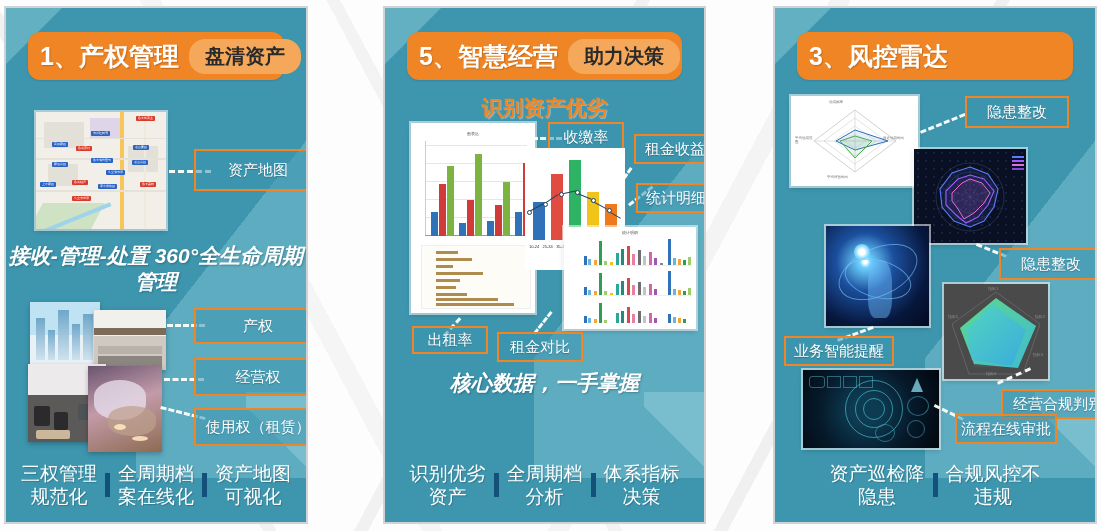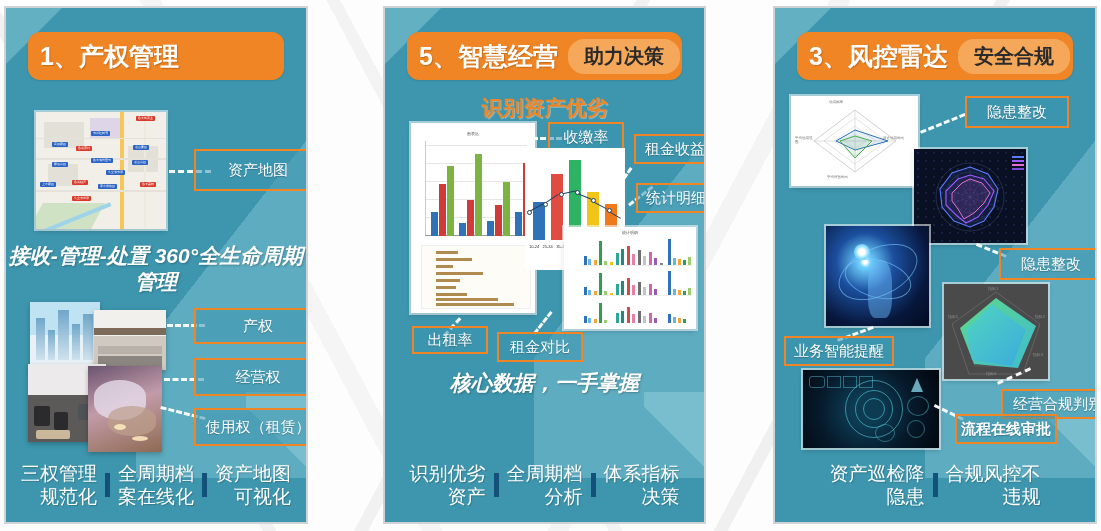--- a/index.html
+++ b/index.html
@@ -95,21 +95,21 @@
     color:#ef8524;font-weight:bold;font-size:21px;
     text-shadow:1px 1px 0 rgba(255,255,255,.35);
   }
 
   
   .footer{
     position:absolute;left:0;right:0;bottom:14px;
     display:flex;align-items:center;justify-content:center;
   }
   .foot-item{
-    color:#ffffff;font-size:19px;line-height:1.22;text-align:right;
+    color:#ffffff;font-size:19px;line-height:1.22;text-align:center;
     padding:0 8px;white-space:pre-line;
     text-shadow:1px 1px 1px rgba(0,0,0,.2);
   }
   .foot-sep{width:5px;height:24px;background:#13507a;flex:none;}
 
   
   .media{
     position:absolute;overflow:hidden;background:#fff;
     box-shadow:0 0 0 2px rgba(255,255,255,.55), 0 2px 5px rgba(0,0,0,.22);
   }
@@ -170,20 +170,21 @@
 
 <div class="deck">
 
   <section class="panel p1">
     <div class="wedge-tl"></div>
     <div class="diag-shade"></div>
     <div class="corner-light"></div>
 
     <div class="hdr">
       <span class="hdr-num">1、产权管理</span>
+      <span class="hdr-tag">盘清资产</span>
     </div>
 
     <div class="media map" style="left:30px;top:104px;width:130px;height:117px;">
       <div class="green" style="left:0;bottom:0;width:62px;height:26px;transform:skewX(-28deg);"></div>
       <div class="river" style="left:-12px;bottom:6px;width:90px;height:4px;"></div>
       <div class="blk" style="left:8px;top:10px;width:40px;height:26px;"></div>
       <div class="blk" style="left:54px;top:6px;width:34px;height:20px;background:#ded6e8;"></div>
       <div class="blk" style="left:12px;top:52px;width:30px;height:22px;"></div>
       <div class="blk" style="left:92px;top:34px;width:30px;height:26px;"></div>
       <div class="road-v" style="left:84px;top:0;width:4px;height:117px;"></div>
@@ -445,21 +446,20 @@
     </div>
   </section>
 
   <section class="panel p3">
     <div class="wedge-tl"></div>
     <div class="diag-shade"></div>
     <div class="corner-light"></div>
 
     <div class="hdr">
       <span class="hdr-num">3、风控雷达</span>
-      <span class="hdr-tag">安全合规</span>
     </div>
 
     <div class="media chartcard" style="left:16px;top:88px;width:127px;height:90px;">
       <div style="position:absolute;left:50%;top:50%;transform:translate(-50%,-50%);width:90px;height:70px;">
         <svg viewBox="0 0 90 70" width="90" height="70">
           <polygon points="45,4 86,35 45,66 4,35" fill="none" stroke="#bdbdbd" stroke-width="0.7"></polygon>
           <polygon points="45,12 76,35 45,58 14,35" fill="none" stroke="#cfcfcf" stroke-width="0.6"></polygon>
           <polygon points="45,20 66,35 45,50 24,35" fill="none" stroke="#d8d8d8" stroke-width="0.6"></polygon>
           <polygon points="45,28 56,35 45,42 34,35" fill="none" stroke="#e2e2e2" stroke-width="0.6"></polygon>
           <line x1="45" y1="4" x2="45" y2="66" stroke="#cfcfcf" stroke-width="0.6"></line>
@@ -567,21 +567,21 @@
       <div class="box" style="left:40px;top:6px;width:12px;height:10px;"></div>
       <div class="box" style="left:56px;top:6px;width:12px;height:10px;"></div>
       <div class="box" style="left:6px;top:24px;width:28px;height:20px;border:none;"></div>
       <div class="box" style="left:104px;top:26px;width:20px;height:18px;border-radius:50%;"></div>
       <div class="box" style="left:104px;top:50px;width:16px;height:16px;border-radius:50%;"></div>
       <div class="box" style="left:72px;top:54px;width:18px;height:16px;border-radius:50%;"></div>
       <div style="position:absolute;left:108px;top:8px;width:0;height:0;border-left:6px solid transparent;border-right:6px solid transparent;border-bottom:14px solid rgba(140,220,240,.75);"></div>
     </div>
 
     <div class="leader" style="left:160px;top:396px;width:32px;transform:rotate(26deg);"></div>
-    <div class="callout" style="left:180px;top:406px;width:102px;height:30px;font-weight:bold;">
+    <div class="callout" style="left:180px;top:406px;width:102px;height:30px;">
       <span>流程在线审批</span>
     </div>
 
     <div class="footer">
       <div class="foot-item">资产巡检降
 隐患</div>
       <div class="foot-sep"></div>
       <div class="foot-item">合规风控不
 违规</div>
     </div>

